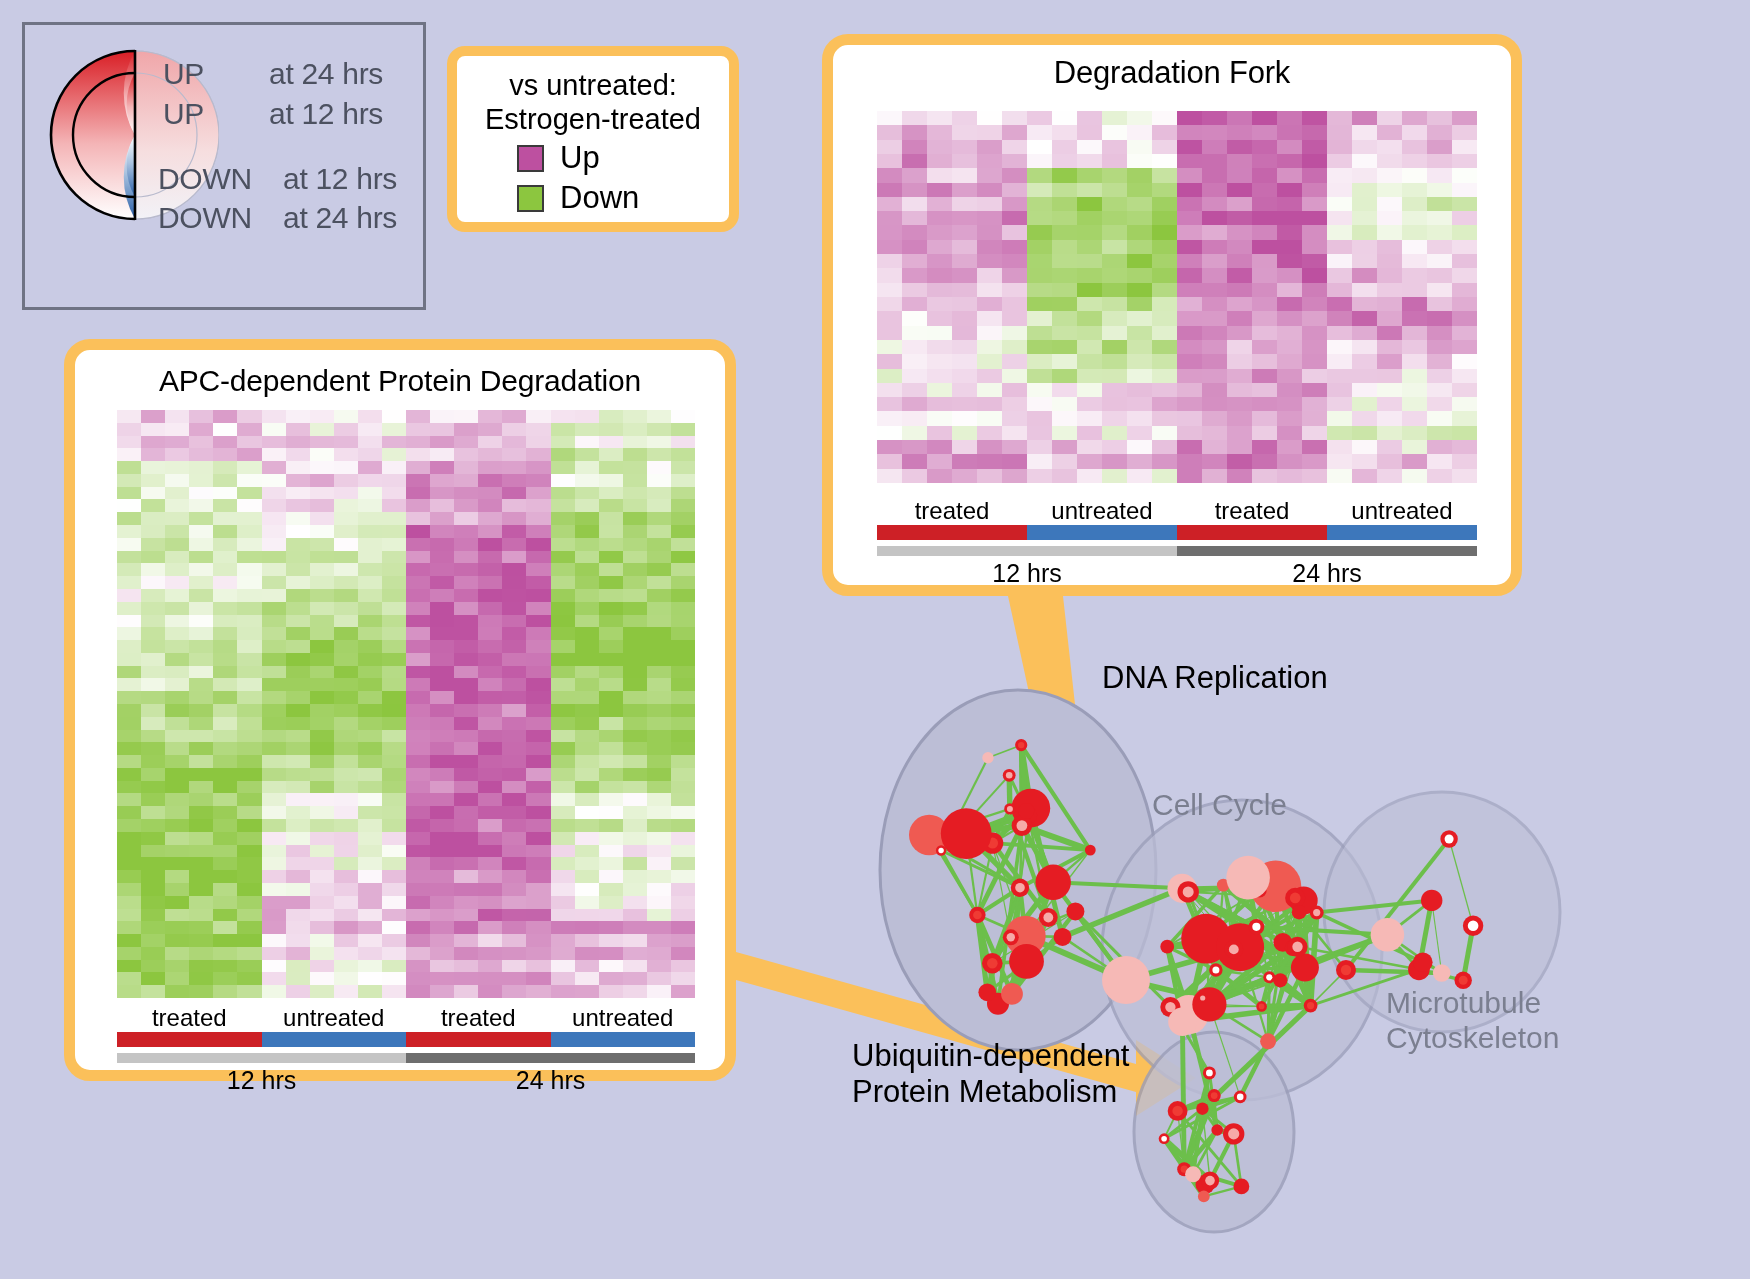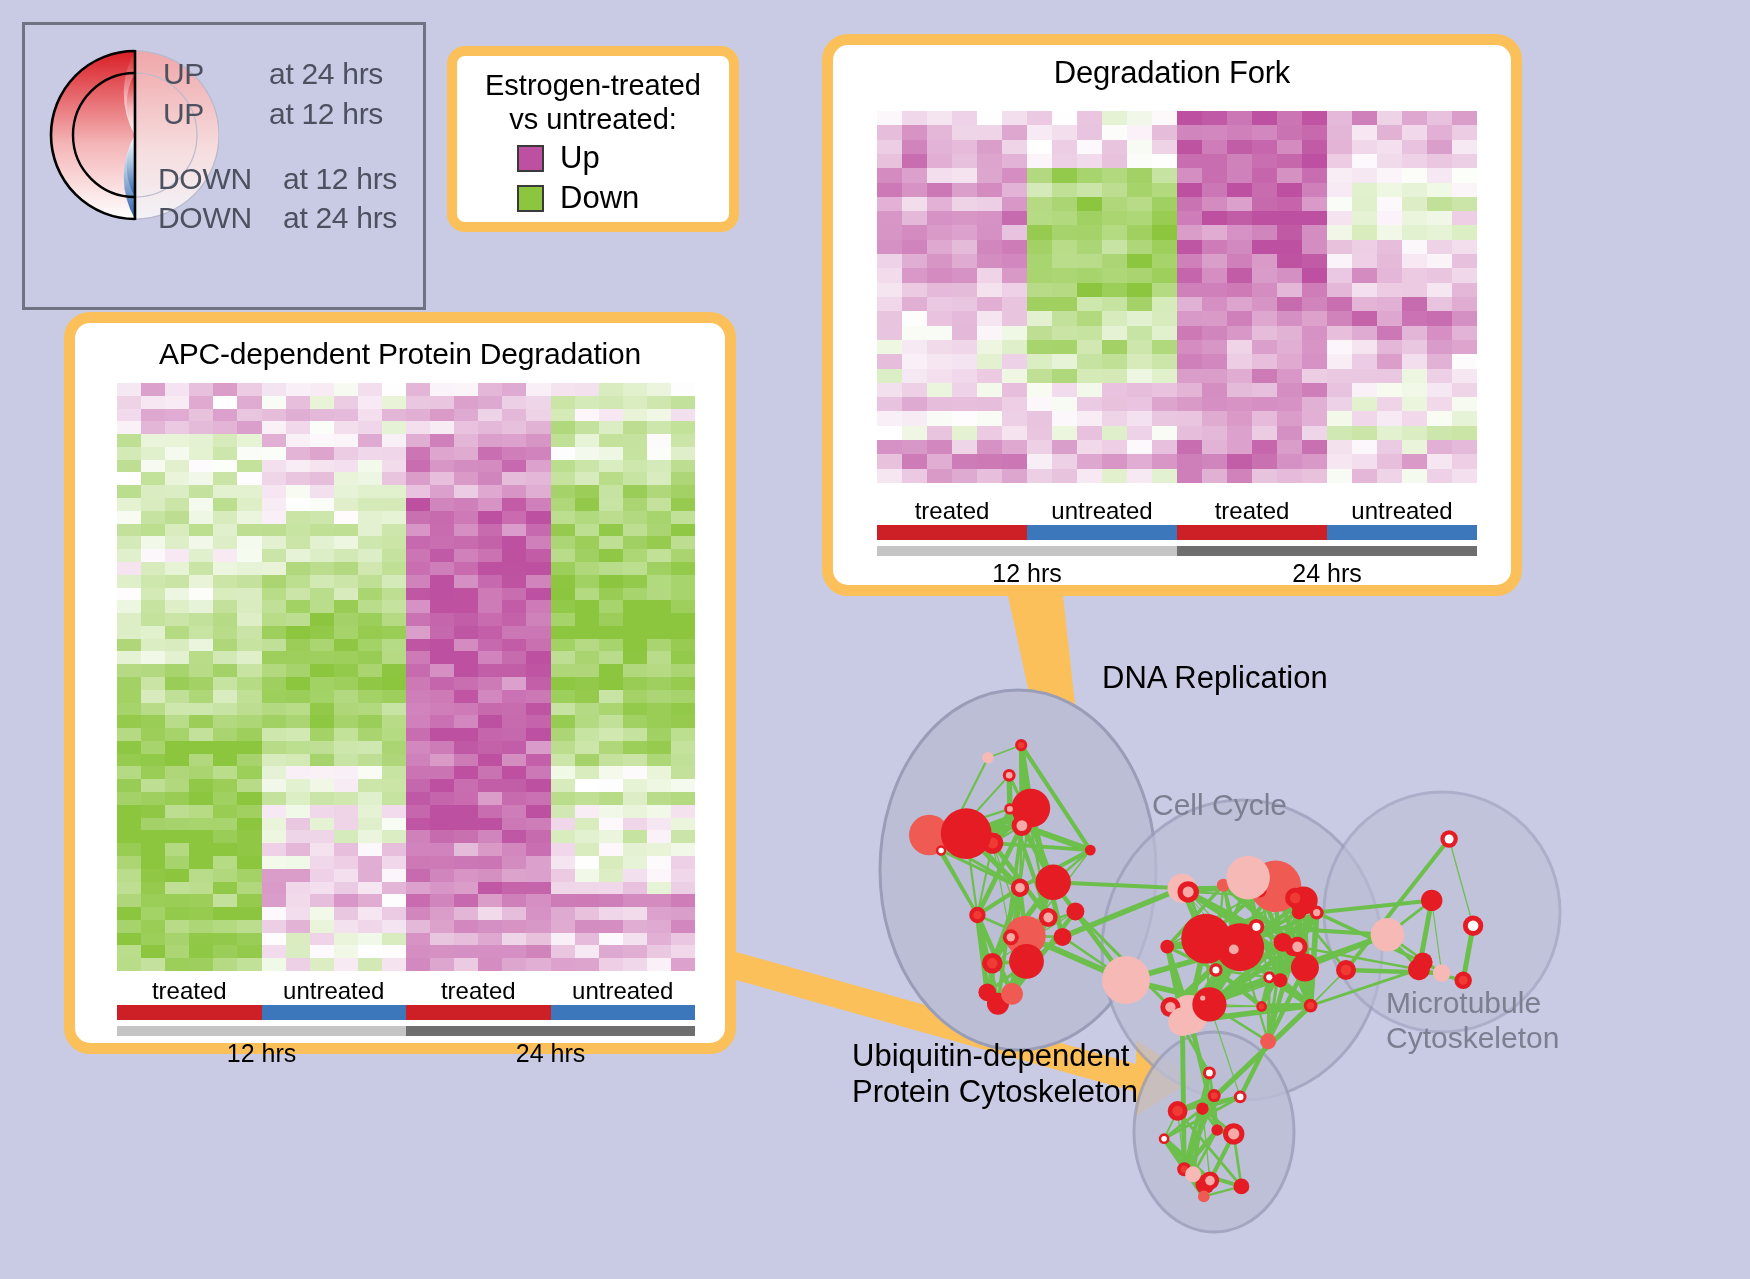--- a/index.html
+++ b/index.html
@@ -31,21 +31,21 @@
   .lg-row{display:flex;align-items:center;gap:16px;margin-left:60px;margin-top:4px;}
   .sw{width:27px;height:27px;border:2px solid #3a3a3a;box-sizing:border-box;}
   .lg-row span.lbl{font-size:31px;color:#000;}
 
   
   .panel{
     position:absolute;background:#ffffff;border:11px solid #fbc05a;border-radius:26px;
     box-sizing:border-box;
   }
   #panel-replication{left:822px;top:34px;width:700px;height:562px;}
-  #panel-apc{left:64px;top:312px;width:672px;height:742px;}
+  #panel-apc{left:64px;top:339px;width:672px;height:742px;}
   .panel-title{
     text-align:center;font-size:31px;color:#000;font-weight:normal;margin:0;
     padding-top:10px;letter-spacing:-0.2px;
   }
   #panel-apc .panel-title{font-size:30px;padding-top:14px;}
 
   .hm{position:absolute;display:grid;}
   .hm div{width:100%;height:100%;}
 
   
@@ -133,22 +133,22 @@
     <div class="cb-txt" style="left:133px;top:137px;">DOWN</div>
     <div class="cb-txt" style="left:258px;top:137px;">at 12 hrs</div>
 
     <div class="cb-txt" style="left:133px;top:176px;">DOWN</div>
     <div class="cb-txt" style="left:258px;top:176px;">at 24 hrs</div>
 
   </div>
 
   <div id="updown-legend">
     <div class="hdr">
+      <div>vs untreated:</div>
       <div>Estrogen-treated</div>
-      <div>vs untreated:</div>
     </div>
     <div class="lg-row">
       <span class="sw" style="background:#bd50a0"></span>
       <span class="lbl">Up</span>
     </div>
     <div class="lg-row">
       <span class="sw" style="background:#8cc63f"></span>
       <span class="lbl">Down</span>
     </div>
   </div>
@@ -584,21 +584,21 @@
           <circle cx="556.0" cy="350.0" r="10.0" fill="#e51c23"></circle>
           <circle cx="556.0" cy="350.0" r="5.2" fill="#ef3b34"></circle>
         </g>
     </svg>
 
     <div class="netlabel" id="lbl-dna">DNA Replication</div>
     <div class="netlabel" id="lbl-cellcycle">Cell Cycle</div>
     <div class="netlabel" id="lbl-microtubule">Microtubule
 Cytoskeleton</div>
     <div class="netlabel" id="lbl-ubiq">Ubiquitin-dependent
-Protein Cytoskeleton</div>
+Protein Metabolism</div>
   </div>
 
   <div class="panel" id="panel-replication">
     <h2 class="panel-title">Degradation Fork</h2>
     <div class="hm" id="hm-rep" style="left: 44px; top: 66px; width: 600px; height: 372px; grid-template-columns: repeat(24, 1fr); grid-template-rows: repeat(26, 1fr);">
         <div style="background:rgb(252,247,251)"></div>
         <div style="background:rgb(240,216,234)"></div>
         <div style="background:rgb(245,229,241)"></div>
         <div style="background:rgb(238,210,231)"></div>
         <div style="background:rgb(255,254,254)"></div>

